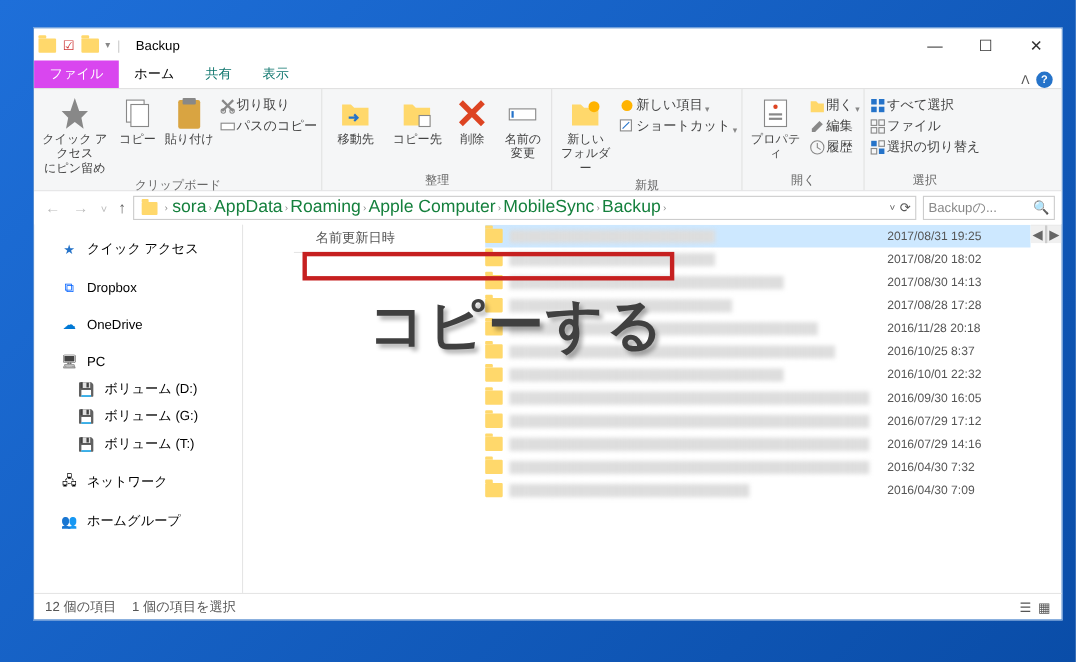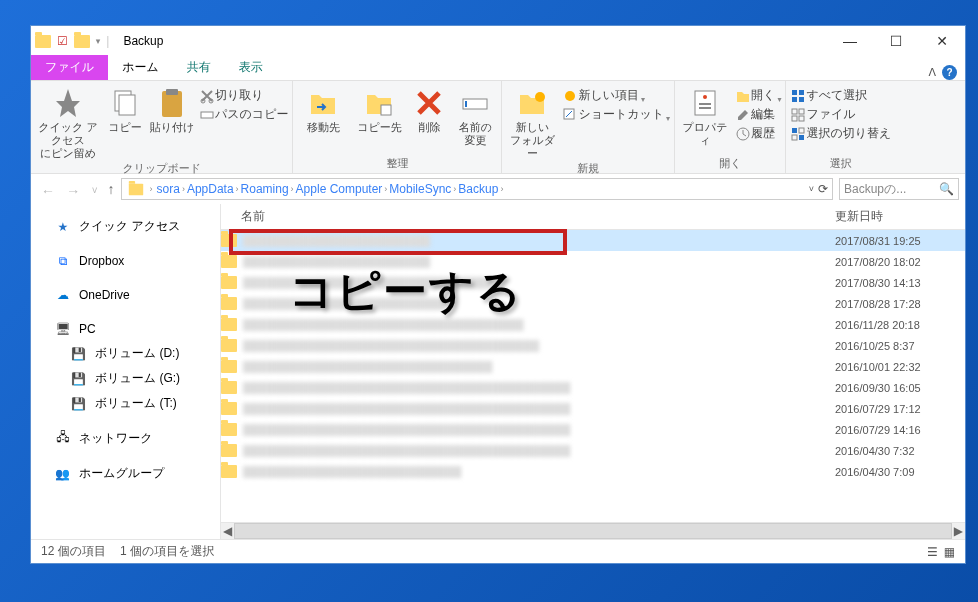--- a/index.html
+++ b/index.html
@@ -27,43 +27,43 @@
   .rbig-ic { width: 32px; height: 32px; }
   .rbig-tx { text-align: center; font-size: 11px; line-height: 1.2; color: #444; }
   .rsm-col { display: flex; flex-direction: column; gap: 2px; padding-top: 4px; }
   .rsm { display: flex; align-items: flex-end; gap: 0; font-size: 11px; color: #444; white-space: nowrap; }
   .rsm-ic { width: 16px; height: 16px; }
   svg { display: block; }
   .addr { height: 30px; display: flex; align-items: center; gap: 6px; padding: 0 6px; background: #fff; }
   .addr-nav span { color: #bbb; font-size: 14px; padding: 0 4px; }
   .addr-up { color: #666; font-size: 14px; }
   .addr-box { flex: 1; height: 22px; border: 1px solid #ccc; display: flex; align-items: center; padding-left: 2px; gap: 2px; }
-  .crumb { display: flex; align-items: center; gap: 2px; font-size: 12px; color: #3b82f6; padding: 0 2px; }
+  .crumb { display: flex; align-items: center; gap: 2px; font-size: 16px; color: #15803d; padding: 0 2px; }
   .crumb-sep { color: #888; font-size: 9px; }
   .addr-act { display: flex; align-items: center; gap: 4px; padding: 0 4px; color: #555; }
   .srch { width: 120px; height: 22px; border: 1px solid #ccc; display: flex; align-items: center; justify-content: space-between; padding: 0 4px; color: #888; font-size: 11px; }
   .body { flex: 1; display: flex; overflow: hidden; }
   .nav { width: 190px; border-right: 1px solid #e5e5e5; padding-top: 10px; overflow: hidden; }
   .nav-item { display: flex; align-items: center; gap: 8px; padding: 4px 0 4px 24px; color: #000; }
   .nic { width: 16px; height: 16px; display: flex; align-items: center; justify-content: center; }
-  .content { flex: 1; display: flex; flex-direction: column; overflow: hidden; position: relative; }
+  .content { flex: 1; display: flex; flex-direction: row; overflow: hidden; position: relative; margin-left: 46px; }
   .chdr { height: 26px; border-bottom: 1px solid #e5e5e5; display: flex; align-items: center; color: #555; }
   .chdr-name { flex: 1; padding-left: 20px; }
   .chdr-date { width: 130px; }
   .list { flex: 1; overflow: hidden; }
   .row { display: flex; align-items: center; height: 21px; }
   .row.sel { background: #cde8ff; }
   .row-ic { width: 16px; margin-right: 6px; }
   .row-name { flex: 1; color: #ddd; font-size: 11px; overflow: hidden; filter: blur(2px); }
   .row-date { width: 130px; color: #555; font-size: 11px; }
   .scroll { height: 17px; border-top: 1px solid #e5e5e5; background: #f0f0f0; display: flex; align-items: center; justify-content: space-between; padding: 0 2px; color: #666; font-size: 9px; }
   .status { height: 24px; border-top: 1px solid #e5e5e5; display: flex; align-items: center; padding: 0 10px; color: #555; gap: 14px; }
   .status-icons { margin-left: auto; display: flex; gap: 6px; }
   .redbox { position: absolute; border: 4px solid #c62020; }
-  .overlay-label { position: absolute; color: #000000; font-size: 44px; font-weight: bold; text-shadow: 3px 3px 4px rgba(0,0,0,0.3); letter-spacing: 2px; }
+  .overlay-label { position: absolute; color: #404040; font-size: 51px; font-weight: bold; text-shadow: 3px 3px 4px rgba(0,0,0,0.3); letter-spacing: 2px; }
 </style>
 </head>
 <body>
 
 <div class="window">
 
   <div class="titlebar">
     <div class="tb-icons">
       <span class="ficon"></span>
       <span style="color:#c33;">☑</span>

